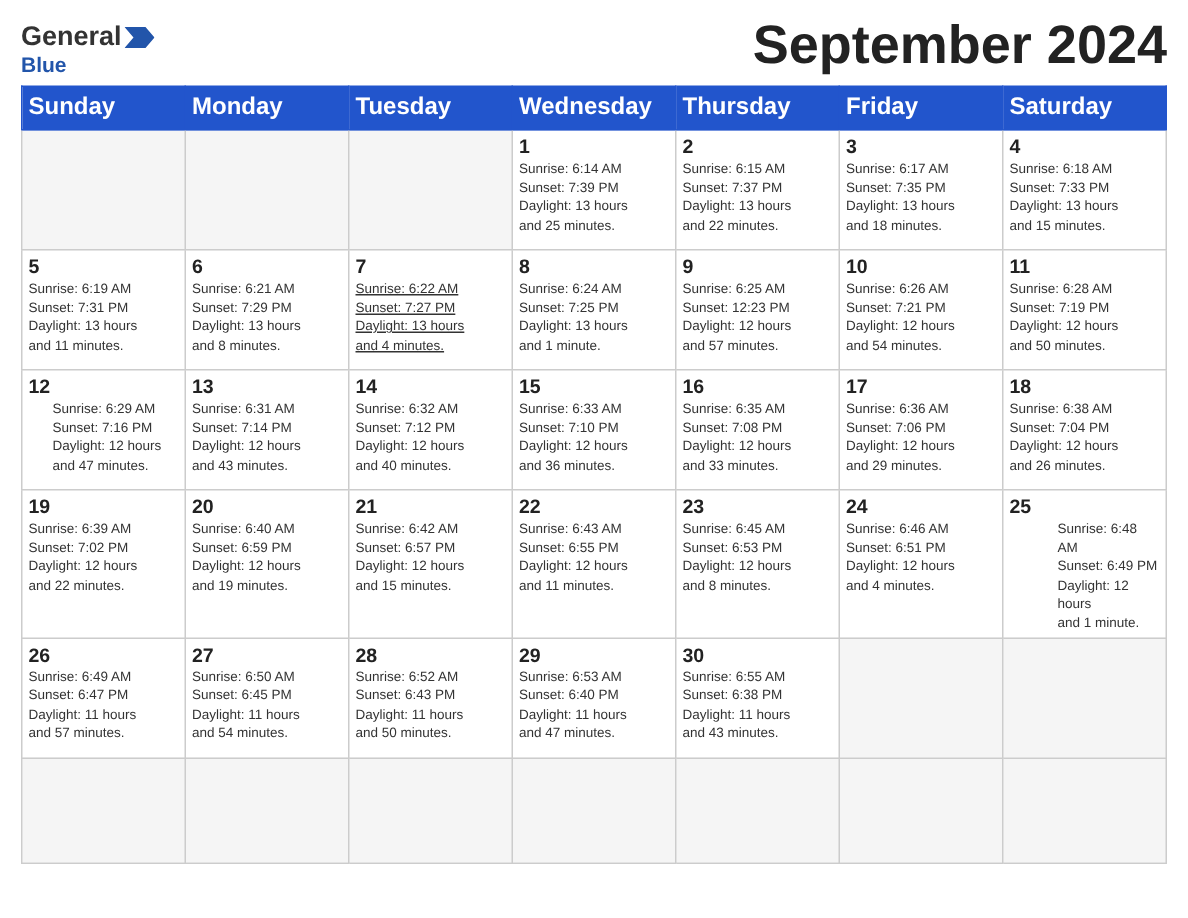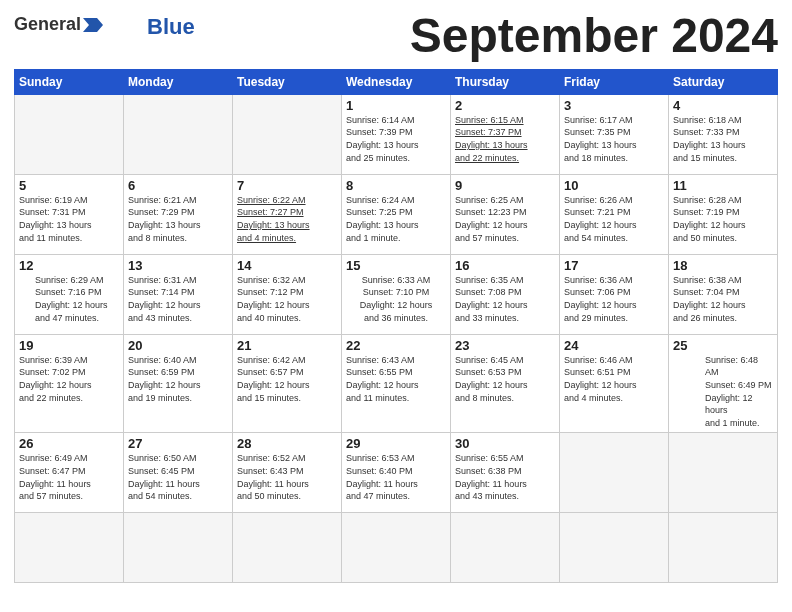--- a/index.html
+++ b/index.html
@@ -14,68 +14,67 @@
       width: 792px;
       padding: 10px 14px 8px 14px;
     }
     .header-area {
       display: flex;
       align-items: flex-start;
       margin-bottom: 6px;
     }
     .logo {
       display: flex;
-      flex-direction: row;
+      flex-direction: column;
       align-items: flex-start;
       margin-right: auto;
       margin-top: 4px;
-      gap: 44px;
     }
     .logo-text {
       display: flex;
       align-items: center;
     }
     .logo-general {
       font-size: 18px;
       font-weight: bold;
       color: #333;
     }
     .logo-blue {
-      font-size: 22px;
+      font-size: 14px;
       font-weight: bold;
       color: #2255aa;
     }
     .logo-arrow {
       width: 20px;
       height: 14px;
       margin-left: 2px;
     }
     .title-area {
       text-align: right;
     }
     .month-title {
-      font-size: 48px;
+      font-size: 36px;
       font-weight: bold;
       color: #222;
       line-height: 1.1;
     }
     .location-title {
       font-size: 15px;
       font-weight: bold;
       color: #444;
     }
     table {
       width: 100%;
       border-collapse: collapse;
       table-layout: fixed;
     }
     th {
       background-color: #2255cc;
       color: #fff;
-      font-size: 12px;
+      font-size: 16px;
       font-weight: bold;
       padding: 5px 4px;
       text-align: left;
       border: 1px solid #2255cc;
     }
     td {
       border: 1px solid #ccc;
       vertical-align: top;
       padding: 3px 4px;
       font-size: 9.5px;
@@ -140,21 +139,21 @@
           <td class="empty"></td>
           <td>
             <span class="day-num">1</span>
             <div class="day-info" style="white-space: pre-line;">Sunrise: 6:14 AM
 Sunset: 7:39 PM
 Daylight: 13 hours
 and 25 minutes.</div>
           </td>
           <td>
             <span class="day-num">2</span>
-            <div class="day-info" style="white-space: pre-line; text-decoration: underline;">Sunrise: 6:15 AM
+            <div class="day-info" style="white-space: pre-line;">Sunrise: 6:15 AM
 Sunset: 7:37 PM
 Daylight: 13 hours
 and 22 minutes.</div>
           </td>
           <td>
             <span class="day-num">3</span>
             <div class="day-info" style="white-space: pre-line;">Sunrise: 6:17 AM
 Sunset: 7:35 PM
 Daylight: 13 hours
 and 18 minutes.</div>
@@ -235,21 +234,21 @@
           </td>
           <td>
             <span class="day-num">14</span>
             <div class="day-info" style="white-space: pre-line;">Sunrise: 6:32 AM
 Sunset: 7:12 PM
 Daylight: 12 hours
 and 40 minutes.</div>
           </td>
           <td>
             <span class="day-num">15</span>
-            <div class="day-info" style="white-space: pre-line; text-align: center;">Sunrise: 6:33 AM
+            <div class="day-info" style="white-space: pre-line;">Sunrise: 6:33 AM
 Sunset: 7:10 PM
 Daylight: 12 hours
 and 36 minutes.</div>
           </td>
           <td>
             <span class="day-num">16</span>
             <div class="day-info" style="white-space: pre-line;">Sunrise: 6:35 AM
 Sunset: 7:08 PM
 Daylight: 12 hours
 and 33 minutes.</div>

